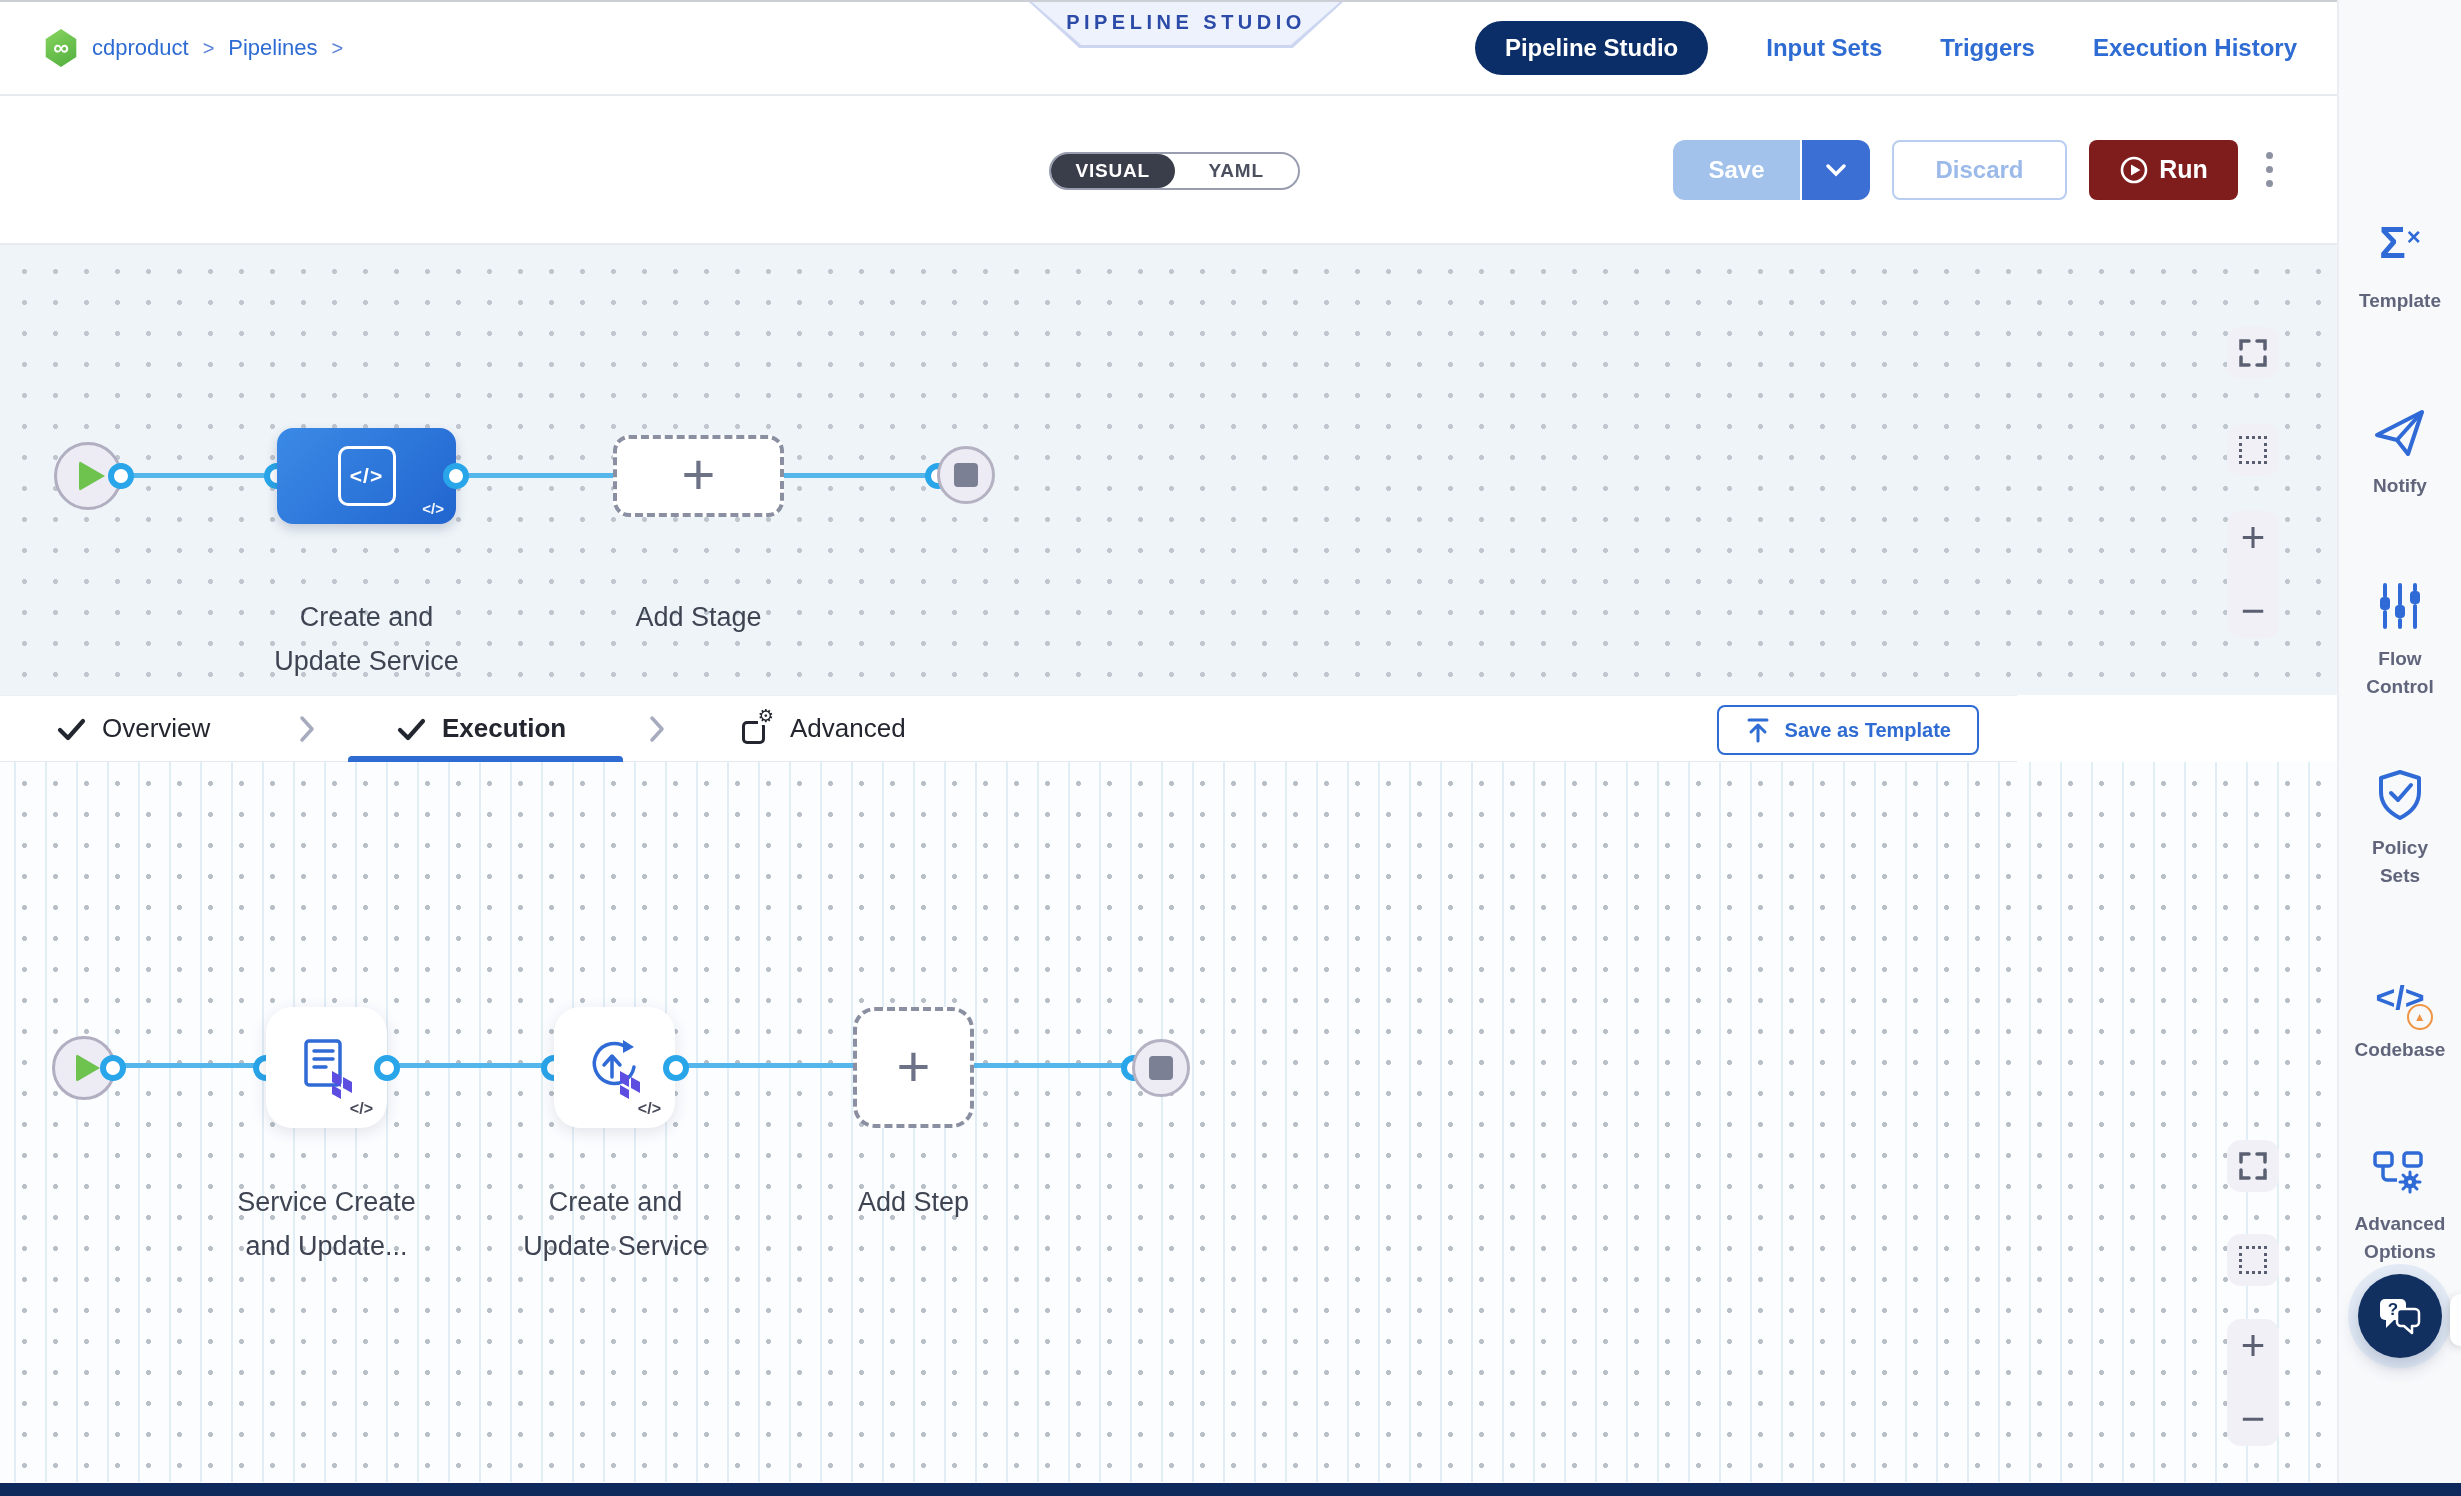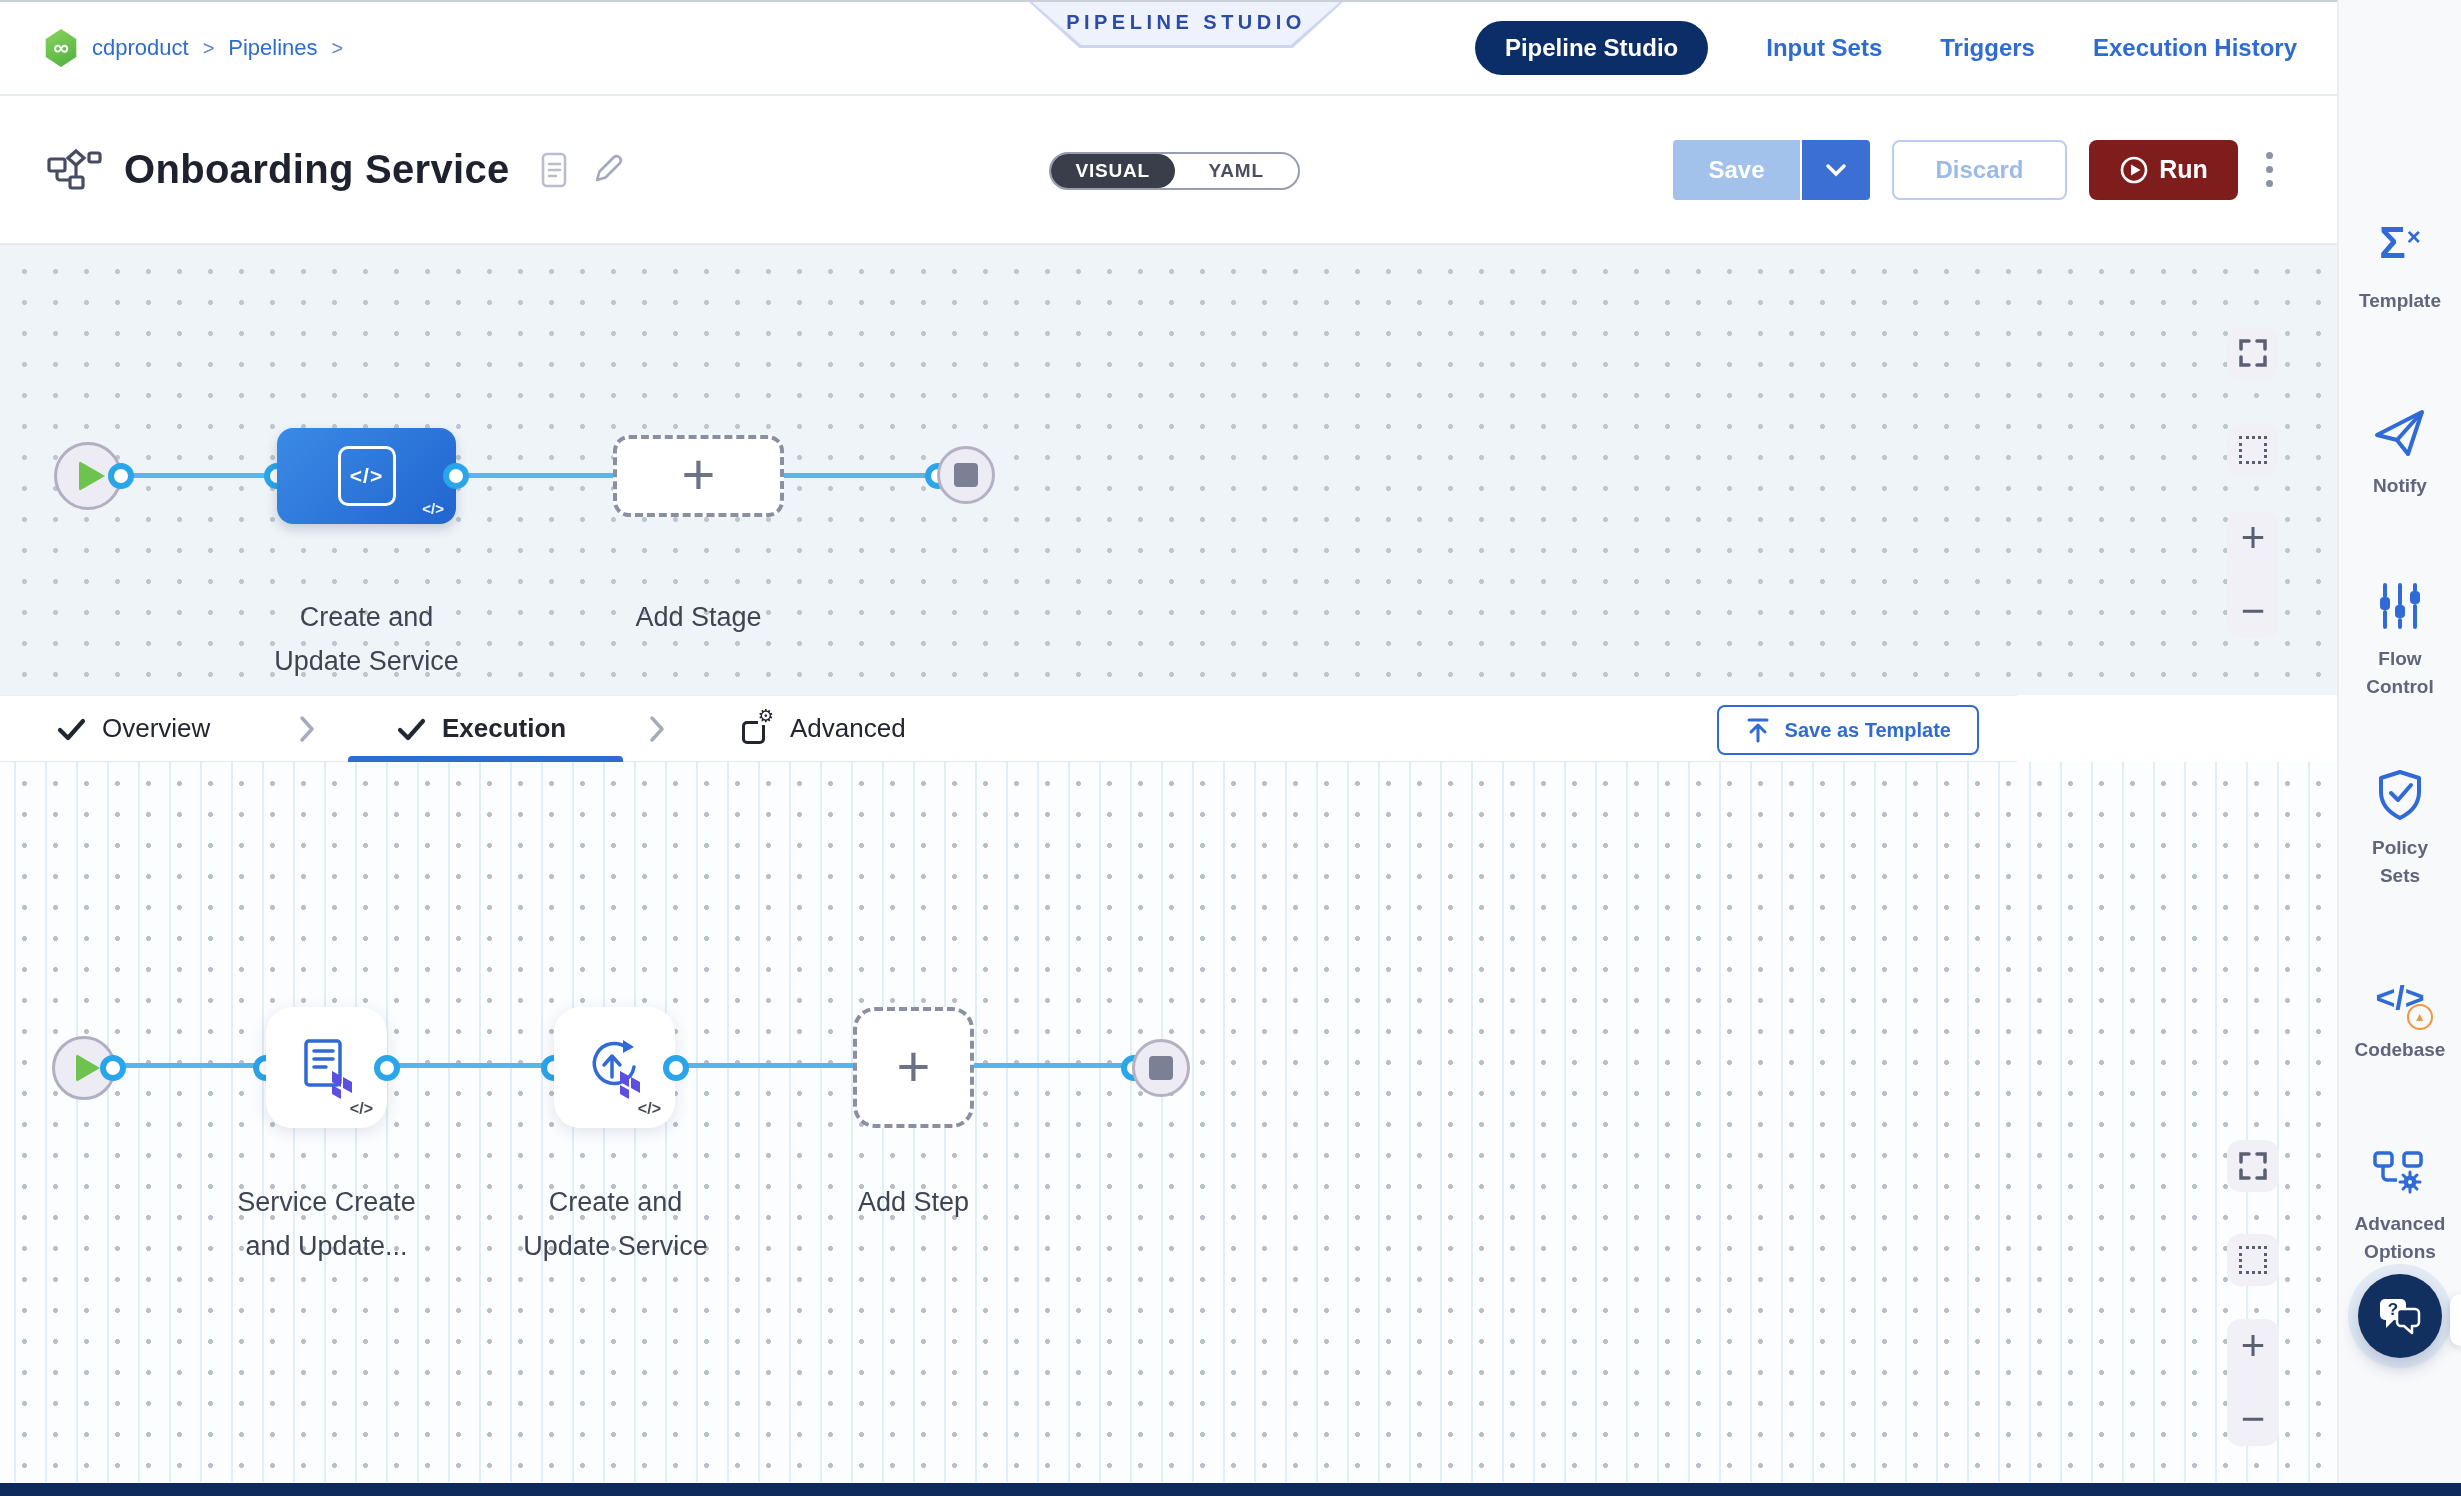--- a/index.html
+++ b/index.html
@@ -31,21 +31,21 @@
   .hdr2{position:absolute;left:0;top:96px;width:2337px;height:149px;background:#fff;border-bottom:2px solid #e7eaef;}
   .title-row{position:absolute;left:46px;top:0;height:100%;display:flex;align-items:center;gap:22px;}
   .page-title{font-size:40px;font-weight:bold;color:#1e222e;letter-spacing:0.3px;}
   .icon-soft{display:flex;align-items:center;}
   .toggle{position:absolute;left:1049px;top:56px;width:251px;height:38px;border:2px solid #989db0;
         border-radius:994px;background:#fff;display:flex;}
   .toggle .seg{flex:1;display:flex;align-items:center;justify-content:center;font-size:19px;font-weight:bold;
         letter-spacing:0.8px;cursor:pointer;border-radius:994px;color:#4b4f5f;}
   .toggle .seg.on{background:#3a3e4b;color:#fff;}
   .actions{position:absolute;right:58px;top:0;height:100%;display:flex;align-items:center;gap:22px;}
-  .save-split{display:flex;height:60px;border-radius:4px;overflow:hidden;}
+  .save-split{display:flex;height:60px;border-radius:12px;overflow:hidden;}
   .btn-savemain{width:127px;background:#a2c2eb;color:#fff;font-size:24px;font-weight:bold;border:none;cursor:pointer;}
   .btn-savecaret{width:70px;background:#3b6fd3;border:none;border-left:2px solid #fff;cursor:pointer;
         display:flex;align-items:center;justify-content:center;}
   .btn-discard{width:175px;height:60px;background:#fff;border:2.5px solid #b9cdf0;border-radius:8px;
         color:#9cbae9;font-size:24px;font-weight:bold;cursor:pointer;}
   .btn-run{width:149px;height:60px;background:#7f1d1d;border:none;border-radius:8px;color:#fff;font-size:25px;
         font-weight:bold;display:flex;align-items:center;justify-content:center;gap:10px;cursor:pointer;}
   .kebab{display:flex;flex-direction:column;gap:7px;padding:6px;cursor:pointer;}
   .kebab i{width:7px;height:7px;border-radius:50%;background:#8d92a3;}
 
@@ -143,44 +143,20 @@
 
     <div class="topnav">
       <span class="pill">Pipeline Studio</span>
       <span class="navlink">Input Sets</span>
       <span class="navlink">Triggers</span>
       <span class="navlink">Execution History</span>
     </div>
   </div>
 
   <div class="hdr2">
-    <div class="title-row">
-      <span class="icon-soft">
-        <svg width="56" height="46" viewBox="0 0 56 46" fill="none" stroke="#474c60" stroke-width="3.2">
-          <rect x="3" y="12" width="16" height="12" rx="2"></rect>
-          <polygon points="30,4 38,11 30,18 22,11"></polygon>
-          <rect x="43" y="6" width="11" height="9" rx="2"></rect>
-          <rect x="24" y="30" width="13" height="11" rx="2"></rect>
-          <path d="M11 24 v6 a3 3 0 0 0 3 3 h10"></path>
-          <path d="M30 18 v12"></path>
-        </svg>
-      </span>
-      <h1 class="page-title">Onboarding Service</h1>
-      <span class="icon-soft" style="margin-left:8px;">
-        <svg width="28" height="38" viewBox="0 0 28 38" fill="none" stroke="#b9bdcc" stroke-width="2.6">
-          <rect x="3" y="3" width="22" height="32" rx="4"></rect>
-          <path d="M9 13 h11 M9 19 h11 M9 25 h7" stroke-linecap="round"></path>
-        </svg>
-      </span>
-      <span class="icon-soft">
-        <svg width="34" height="34" viewBox="0 0 34 34" fill="none" stroke="#a3a8bb" stroke-width="2.6" stroke-linejoin="round">
-          <path d="M7 27 l2.5 -8.5 L24 4 a4.3 4.3 0 0 1 6 6 L15.5 24.5 L7 27 Z"></path>
-        </svg>
-      </span>
-    </div>
 
     <div class="toggle">
       <span class="seg on">VISUAL</span>
       <span class="seg">YAML</span>
     </div>
 
     <div class="actions">
       <div class="save-split">
         <button class="btn-savemain">Save</button>
         <button class="btn-savecaret">

